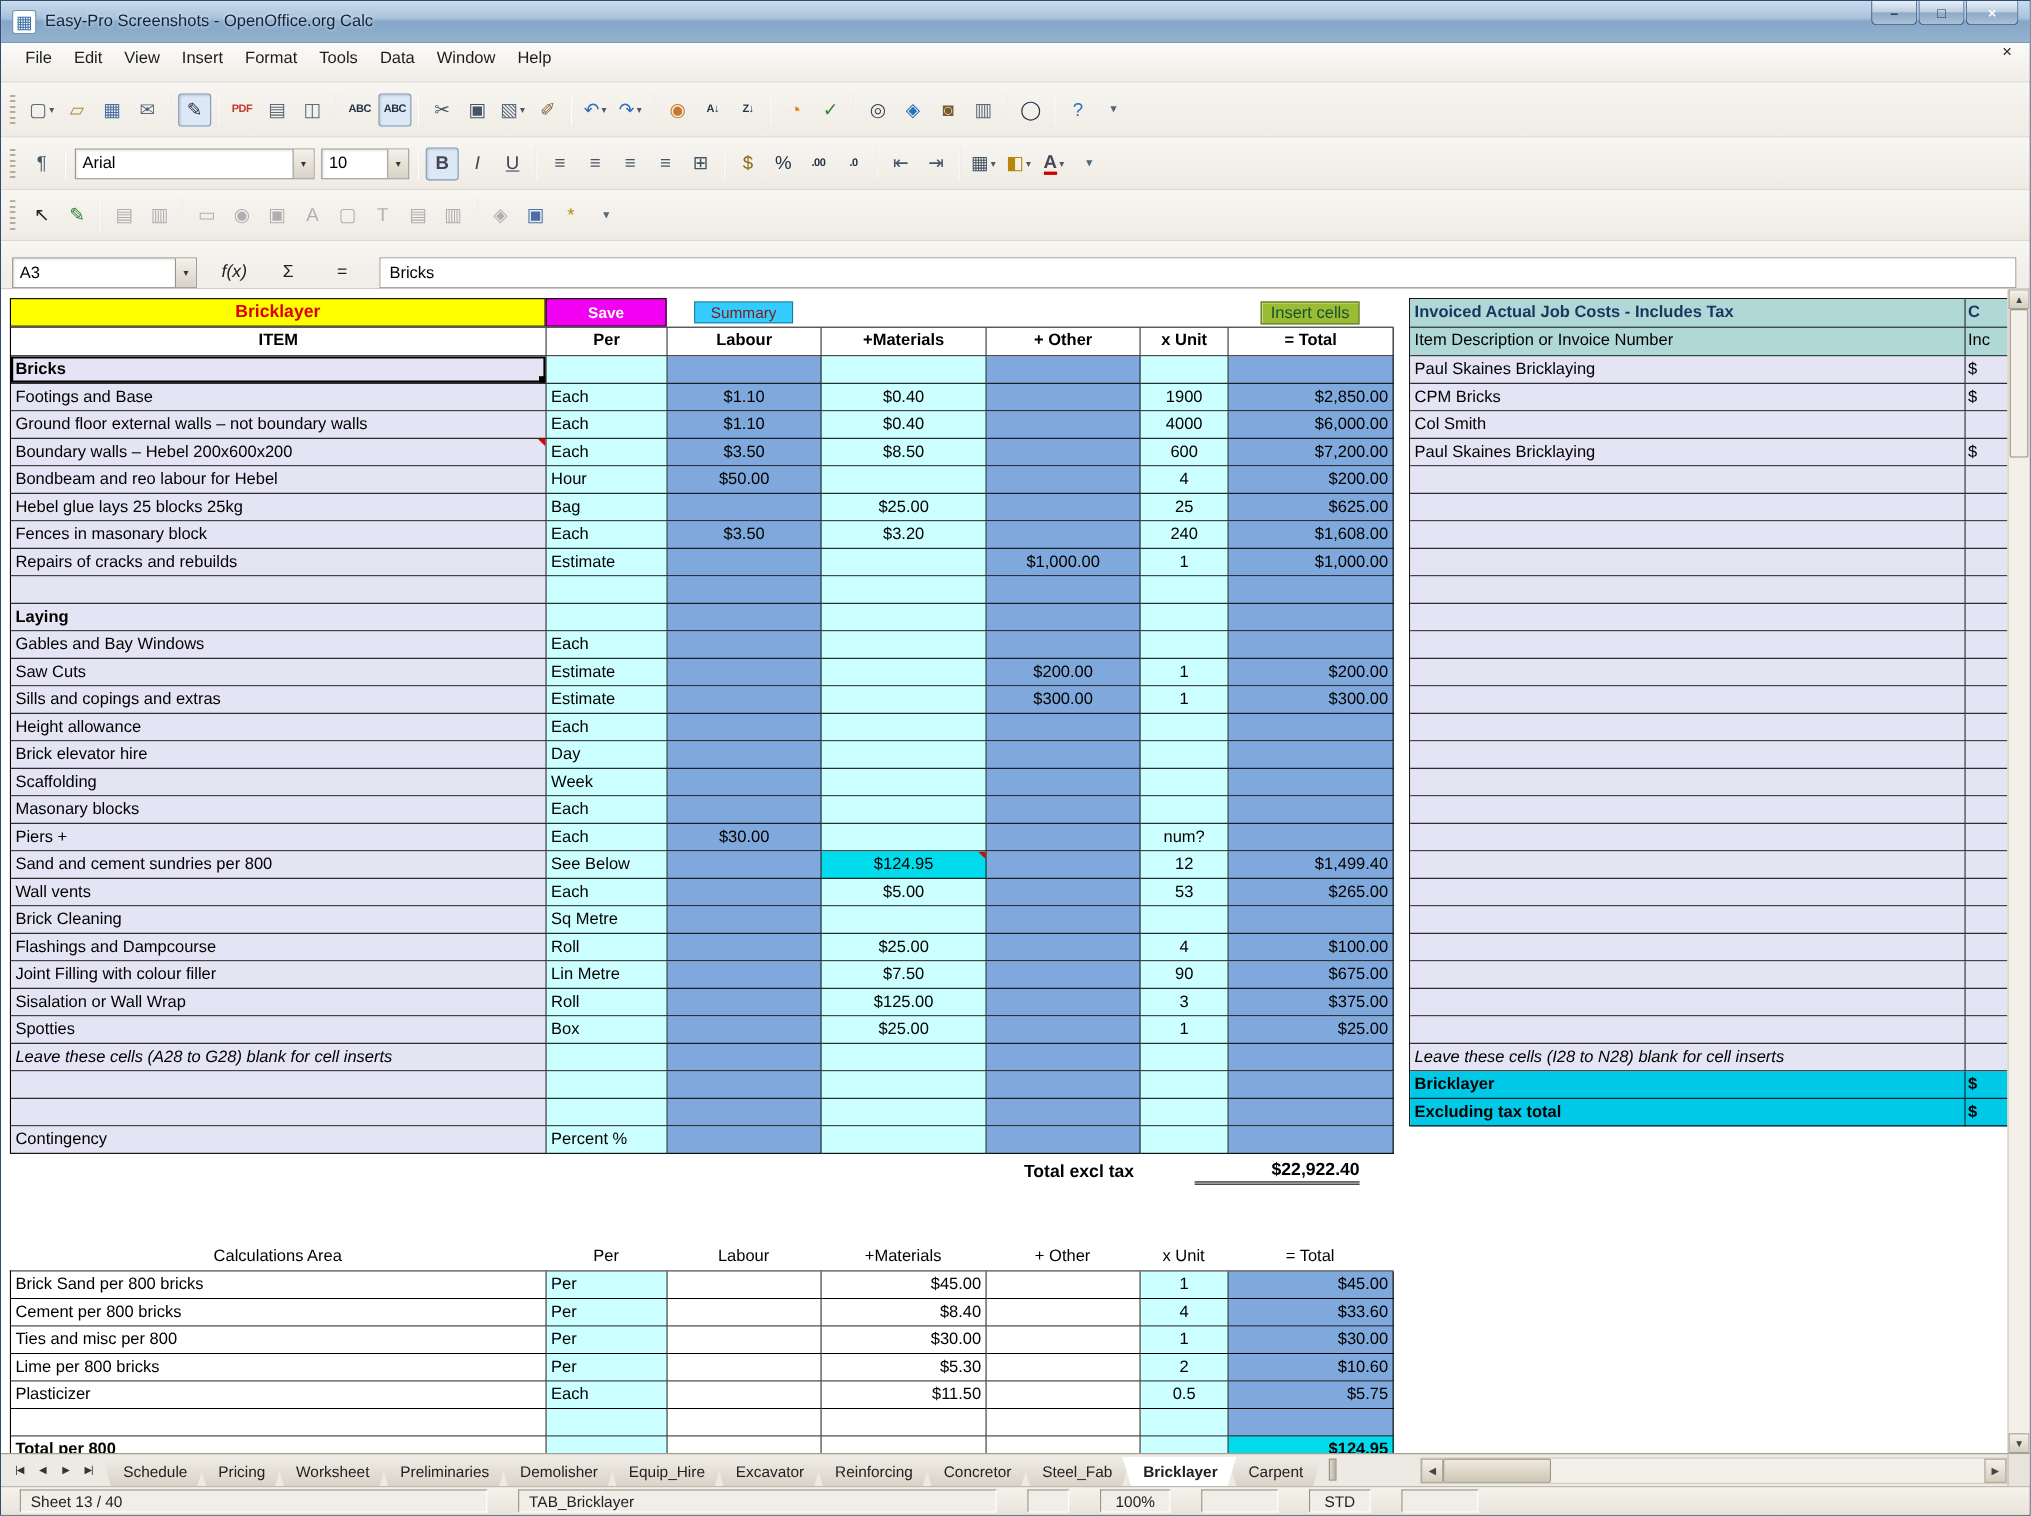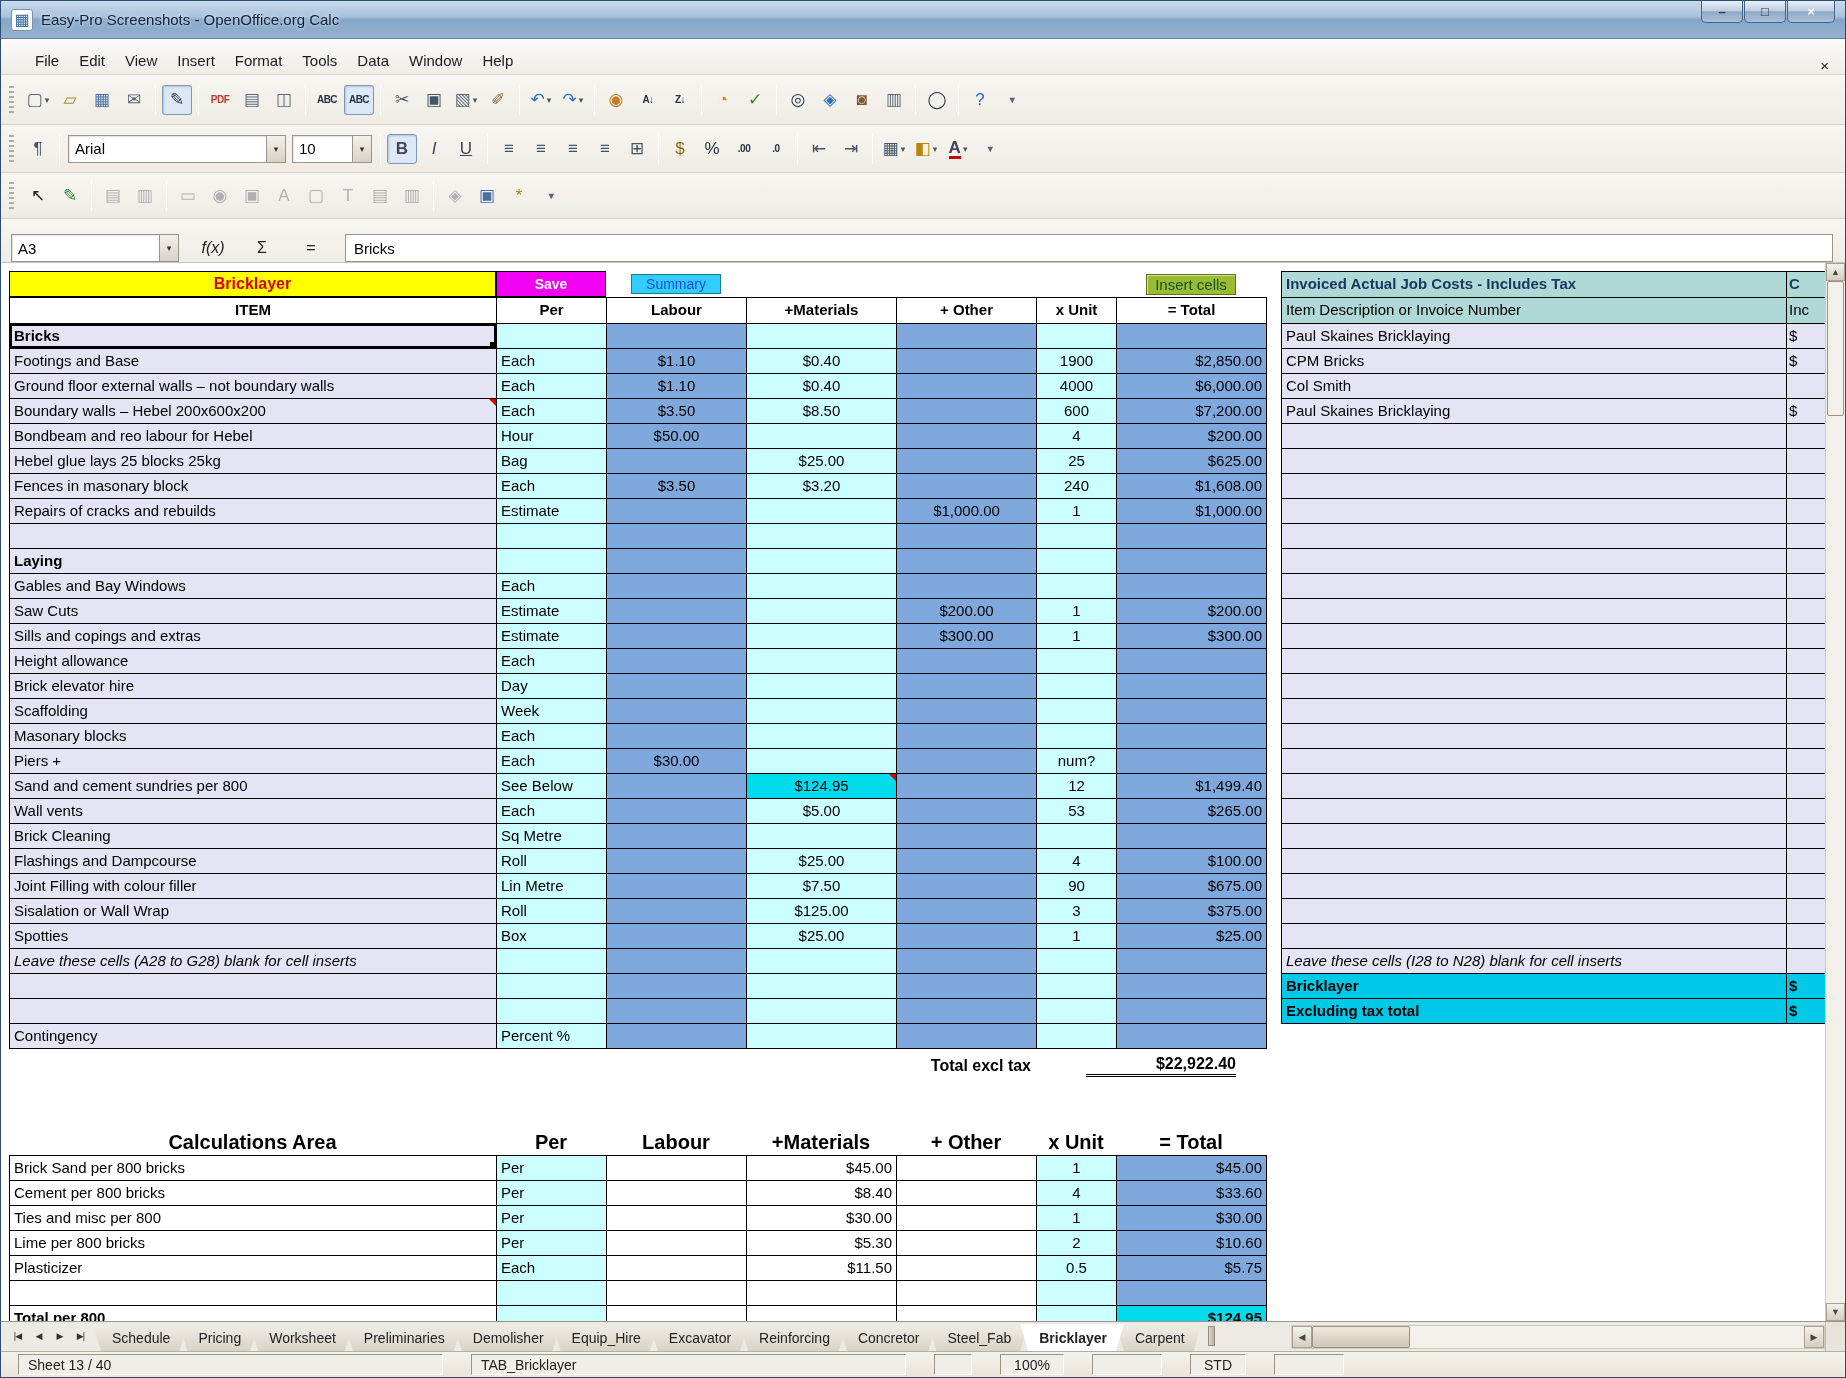--- a/index.html
+++ b/index.html
@@ -9,21 +9,21 @@
 
 
 .titlebar{flex:0 0 38px;background:linear-gradient(180deg,#c9dbec 0%,#a8c2dc 42%,#85a7c8 50%,#94b2ce 100%);display:flex;align-items:center;padding:0 10px;position:relative;border-bottom:1px solid #5d7fa5}
 .title-icon{width:22px;height:22px;display:flex;align-items:center;justify-content:center;font-size:16px;color:#3a6ea5;background:#fff;border:1px solid #7a91a8;border-radius:3px}
 .title-text{font-size:15px;color:#10233a;margin-left:8px;text-shadow:0 0 4px rgba(255,255,255,.9)}
 .winbtns{position:absolute;right:10px;top:0;display:flex}
 .winbtn{width:42px;height:22px;display:flex;align-items:center;justify-content:center;font-size:13px;font-weight:bold;color:#28364a;border:1px solid #44618a;border-top:none;border-radius:0 0 5px 5px;background:linear-gradient(180deg,#eaf1f8,#bccfe2 45%,#90abc7 52%,#abc0d5);margin-left:1px}
 .winbtn.close{width:48px;background:linear-gradient(180deg,#f4b5a7,#e07a64 45%,#bd३,#c23a24 52%,#d96a4e);color:#fff}
 
 
-.menubar{flex:0 0 36px;background:linear-gradient(#fcfbf9,#f0ece6);border-bottom:1px solid #d9d4cb;display:flex;align-items:flex-end;padding:0 24px;position:relative}
+.menubar{flex:0 0 36px;background:linear-gradient(#fcfbf9,#f0ece6);border-bottom:1px solid #d9d4cb;display:flex;align-items:flex-start;padding:0 12px;position:relative}
 .menuitems{display:flex}
 .menu-item{padding:5px 10px;font-size:15px;color:#1c1c1c;border-radius:2px}
 .menu-close{position:absolute;right:16px;font-size:15px;color:#222}
 
 
 .toolbar{background:linear-gradient(#f8f6f2,#efebe4);border-bottom:1px solid #d6d1c6;display:flex;align-items:center;padding:0 4px}
 .tb1{flex:0 0 50px}.tb2{flex:0 0 48px}.tb3{flex:0 0 46px}
 .tbicons{display:flex;align-items:center}
 .tb-handle{width:5px;height:28px;margin:0 8px 0 4px;background:repeating-linear-gradient(180deg,#b3ab9b 0 2px,transparent 2px 5px)}
 .tb-btn{min-width:30px;height:30px;border:1px solid transparent;border-radius:3px;display:flex;align-items:center;justify-content:center;margin:0 1px;padding:0 2px;position:relative}
@@ -71,40 +71,40 @@
 .cell.selected::after{content:"";position:absolute;right:0;bottom:0;width:6px;height:6px;background:#000}
 .cell.comment::before{content:"";position:absolute;top:0;right:0;border-top:7px solid #e10000;border-left:7px solid transparent}
 
 
 .band1{position:absolute;display:flex;height:26px}
 .bcell{height:26px;border:1px solid #000;display:flex;align-items:center;justify-content:center;font-weight:bold}
 .b-title{width:487px;background:var(--title_yellow);color:var(--title_red);font-size:16px}
 .b-save{width:110px;background:var(--save_magenta);color:#fff;font-size:14px}
 .slot{height:26px;display:flex;align-items:center;justify-content:center}
 .chip{font-size:14px;padding:1px 14px;border:1px solid rgba(0,0,0,.4)}
-.chip.summary{background:var(--summary_blue);color:#1d4ed8}
+.chip.summary{background:var(--summary_blue);color:#7f1d1d}
 .chip.insert{background:var(--insert_green);color:#14532d;font-size:15px;padding:1px 8px;box-shadow:inset 1px 1px 0 rgba(255,255,255,.55)}
 
 
 .inv-desc{width:505px;background:var(--lavender)}
 .inv-amt{width:41px;background:var(--lavender);padding:0 2px}
 .invhead{height:26px}
 .invhead .cell{background:var(--header_teal);line-height:24px}
 .invhead.r1 .cell{font-weight:bold;color:var(--navy)}
 .inv-total{background:var(--total_cyan);font-weight:bold}
 
 
 .totline{position:absolute;display:flex;font-size:16px;font-weight:bold;height:26px;align-items:center}
 .tot-label{width:1022px;text-align:right}
 .tot-gap{width:55px}
 .tot-value{width:150px;text-align:right;border-bottom:3px double #000;padding-bottom:1px}
 
 
 .calchdr{position:absolute;display:flex;height:26px}
-.calchdr .ccell{font-size:20px;font-weight:bold;text-align:center;line-height:26px;white-space:nowrap;overflow:hidden}
+.calchdr .ccell{font-size:15px;font-weight:normal;text-align:center;line-height:26px;white-space:nowrap;overflow:hidden}
 .k-item{width:487px;background:#fff}
 .k-per{width:110px;background:var(--pale_cyan)}
 .k-labour{width:140px;background:#fff}
 .k-materials{width:150px;background:#fff;text-align:right}
 .k-other{width:140px;background:#fff}
 .k-unit{width:80px;background:var(--pale_cyan);text-align:center}
 .k-total{width:150px;background:var(--blue);text-align:right}
 
 
 .vscroll{position:absolute;right:0;top:0;bottom:0;width:20px;background:#f3f0e9;border-left:1px solid #d0cabb}

